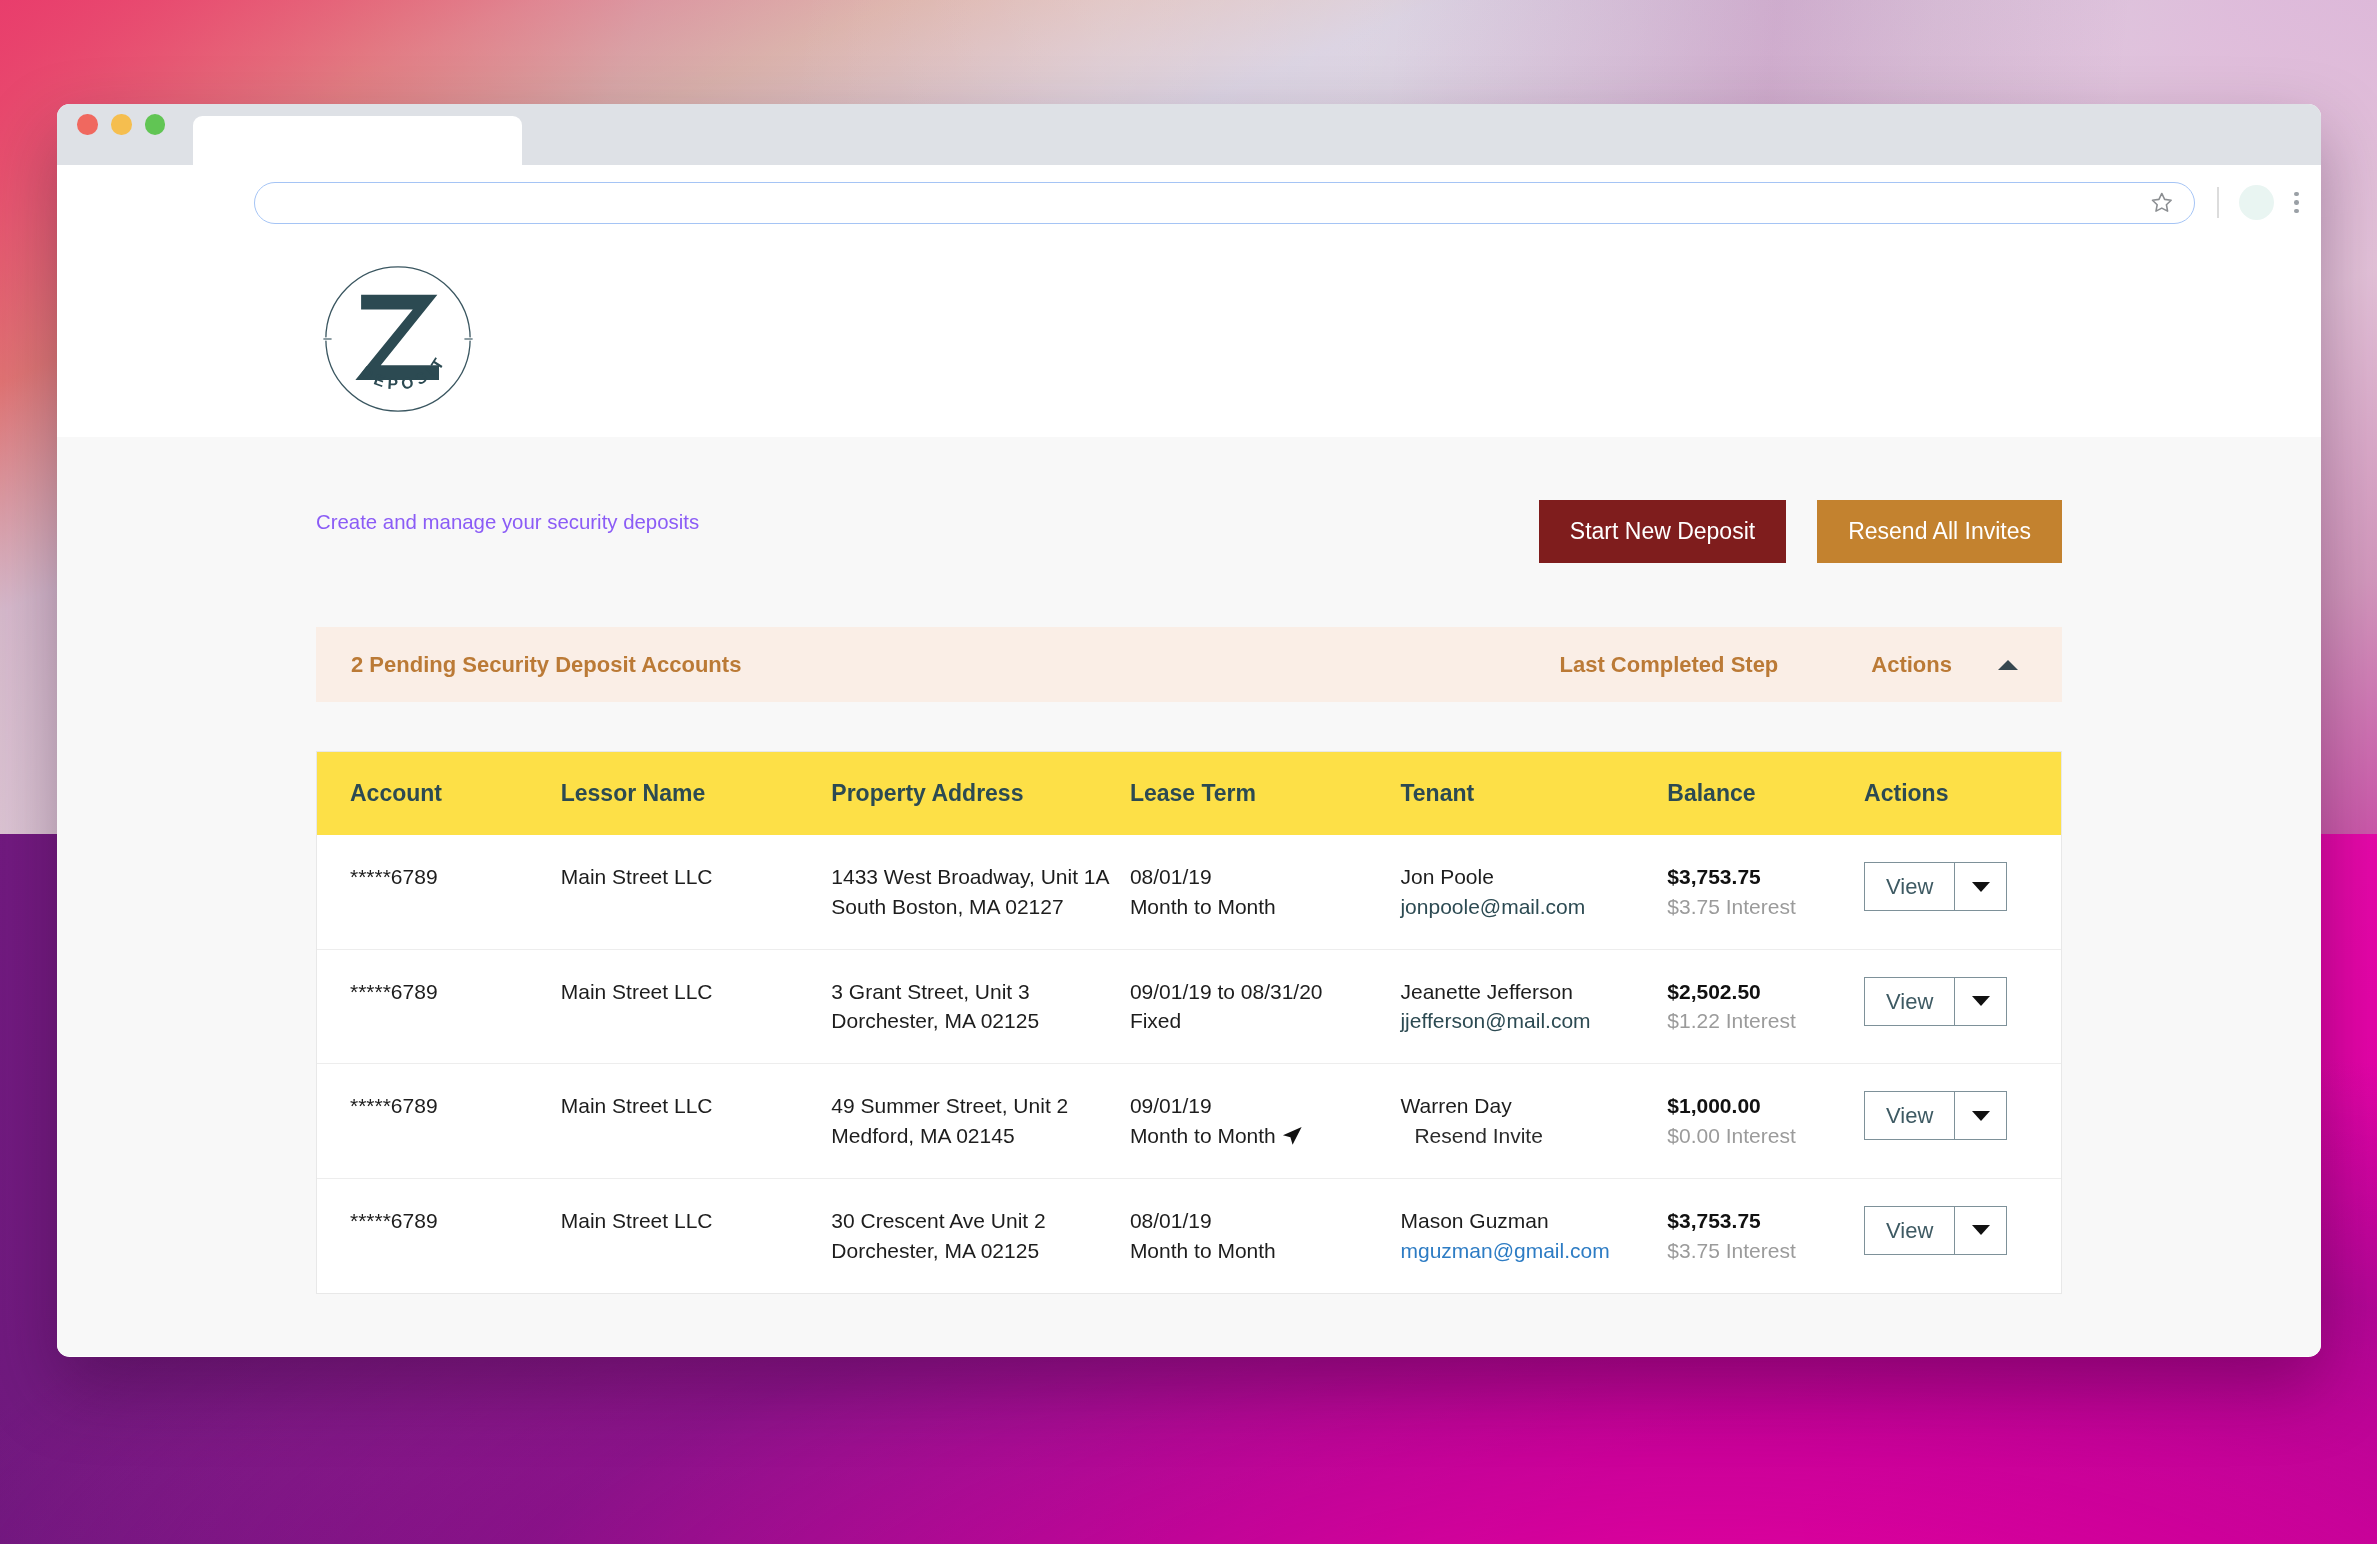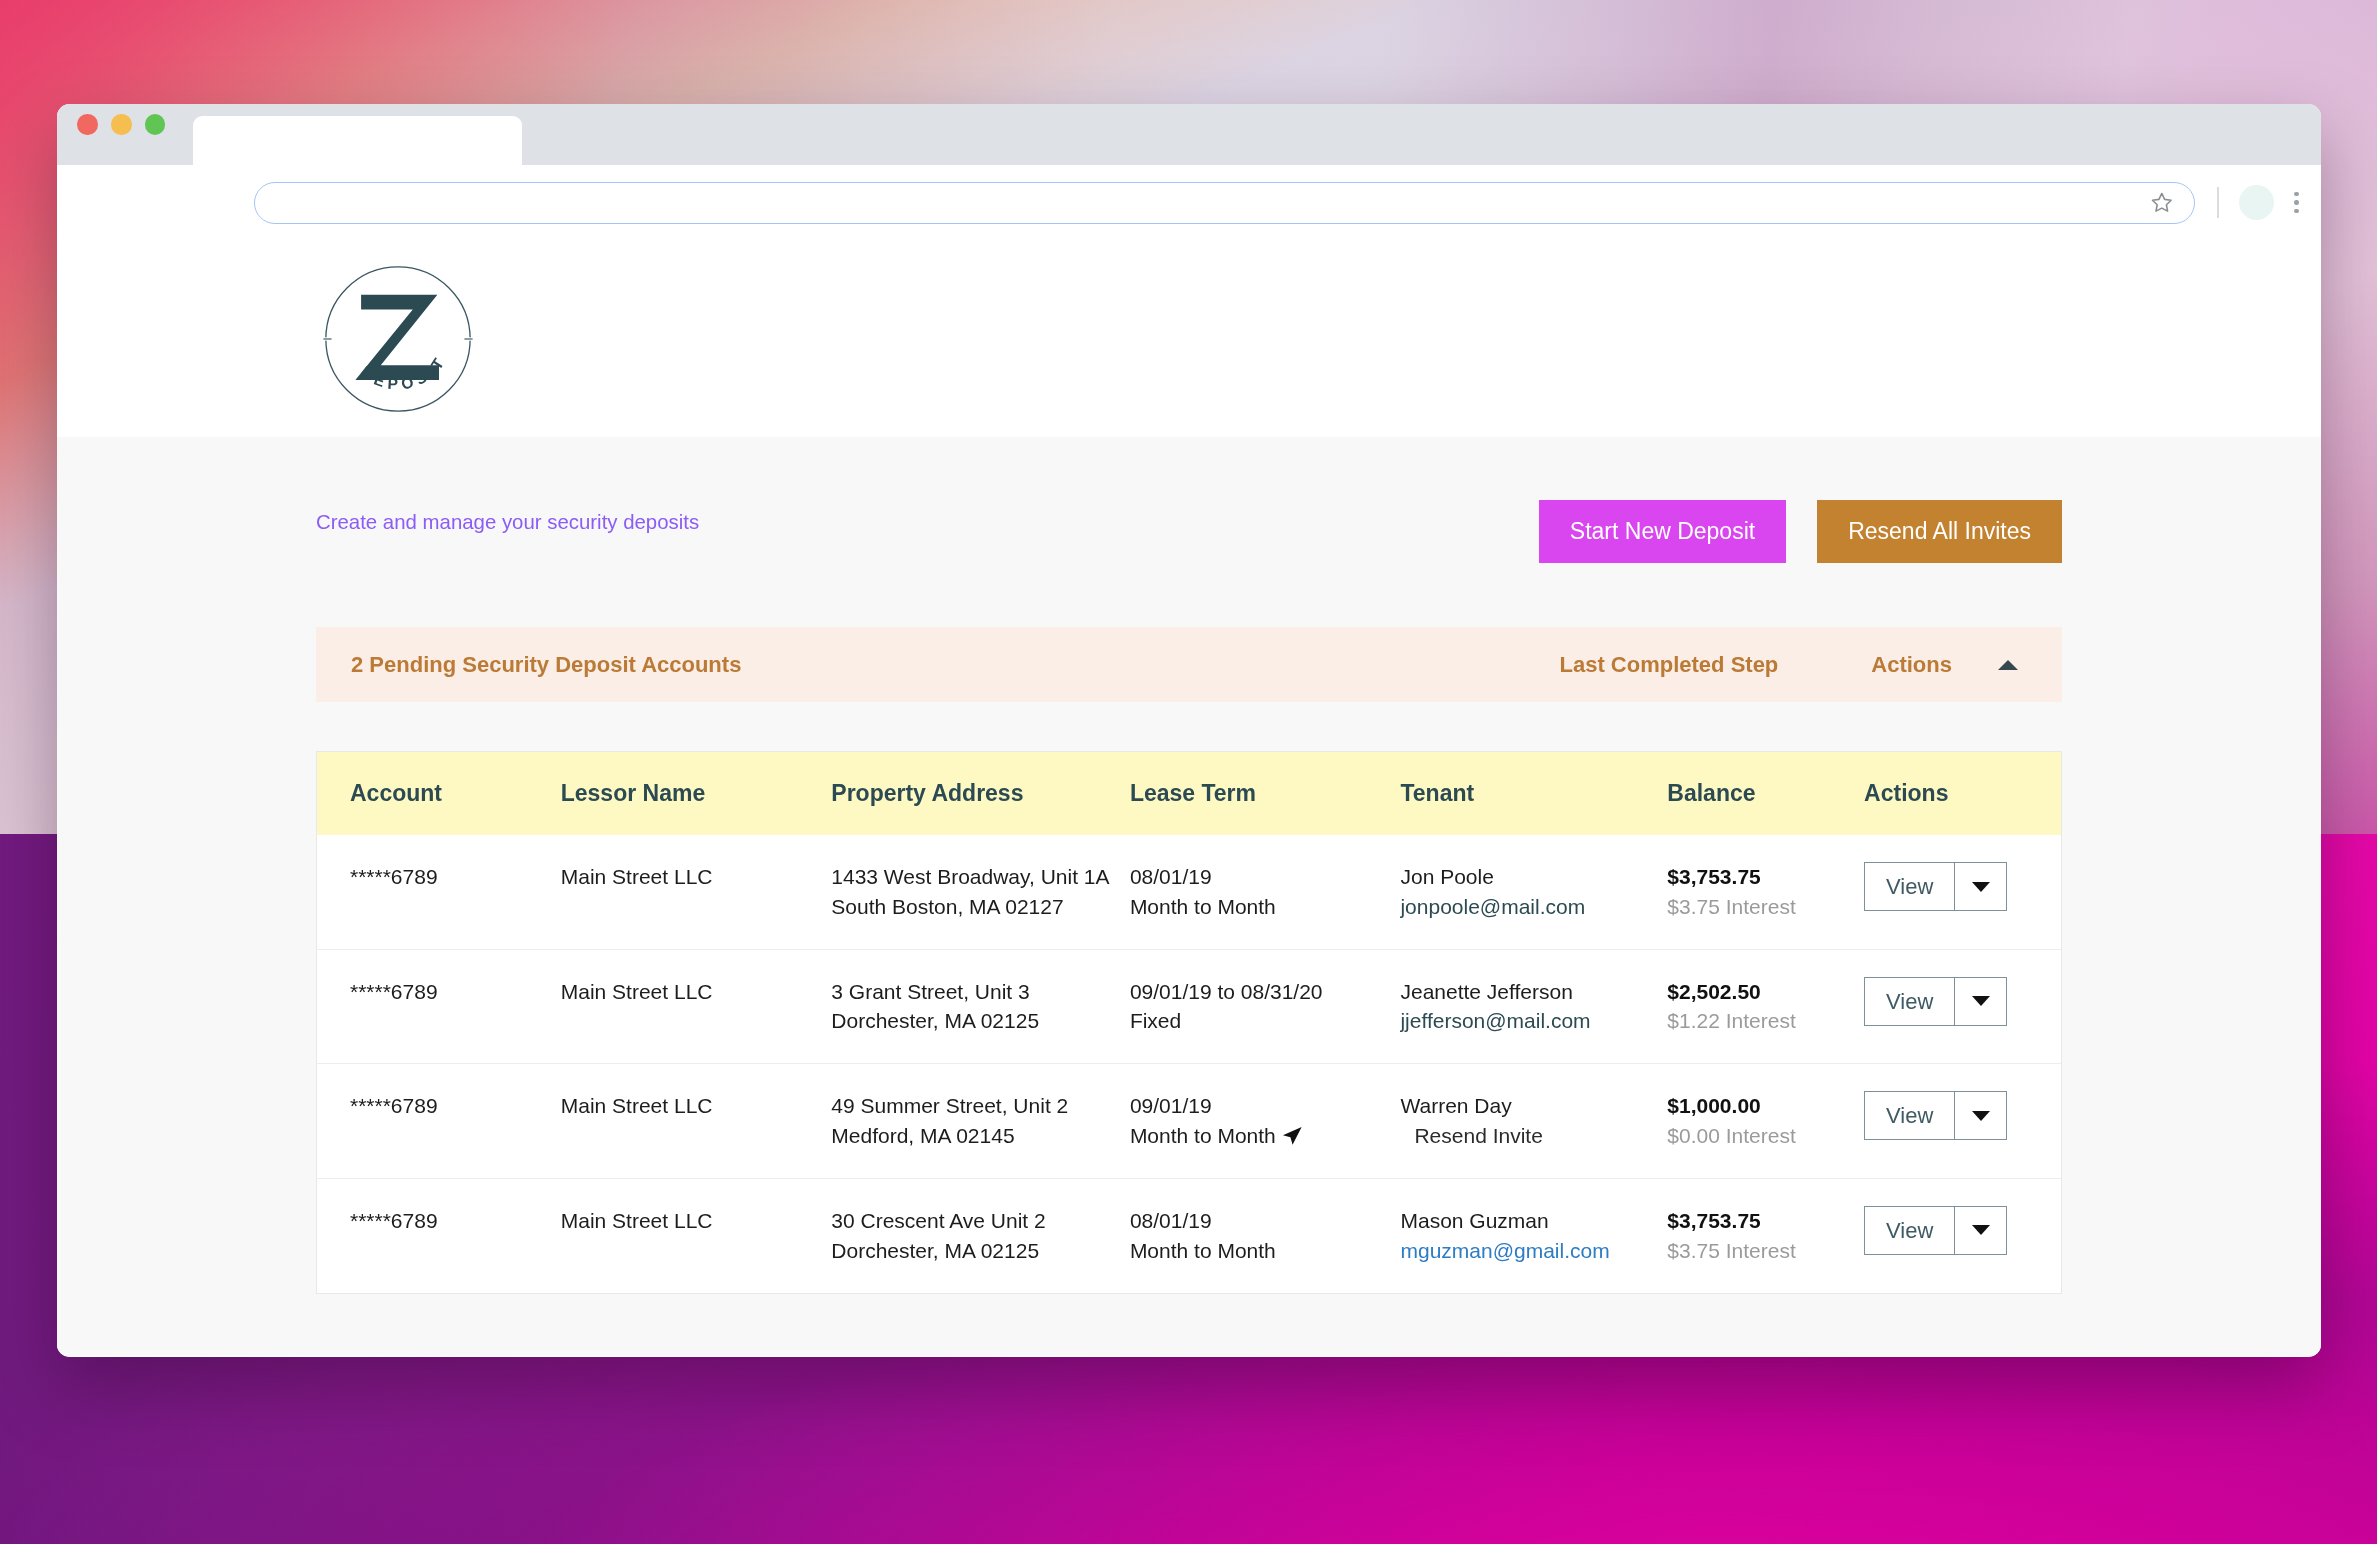--- a/index.html
+++ b/index.html
@@ -185,21 +185,21 @@
   .btn {
     font-size: 23px;
     font-weight: 400;
     color: #ffffff;
     border: none;
     padding: 18px 31px;
     cursor: pointer;
     white-space: nowrap;
     font-family: "Liberation Sans", sans-serif;
   }
-  .btn-dark { background: #d946ef; }
+  .btn-dark { background: #7f1d1d; }
   .btn-gold { background: #c3822f; }
 
   .pending-bar {
     margin-top: 64px;
     background: #faeee6;
     height: 75px;
     display: flex;
     align-items: center;
     padding: 0 44px 0 35px;
     color: #bb7a36;
@@ -217,21 +217,21 @@
   }
 
   .table-card {
     margin-top: 49px;
     background: #ffffff;
     border: 0.8px solid #e8e8e8;
     margin-bottom: 47px;
   }
   table { width: 100%; border-collapse: collapse; }
   thead th {
-    background: #fef9c3;
+    background: #fde047;
     color: #2c4a52;
     font-size: 23px;
     font-weight: 700;
     text-align: left;
     padding: 28px 0 28px 0;
   }
   thead th:first-child { padding-left: 33px; }
   tbody td {
     border-top: 0.8px solid #ededed;
     padding: 27px 0;

